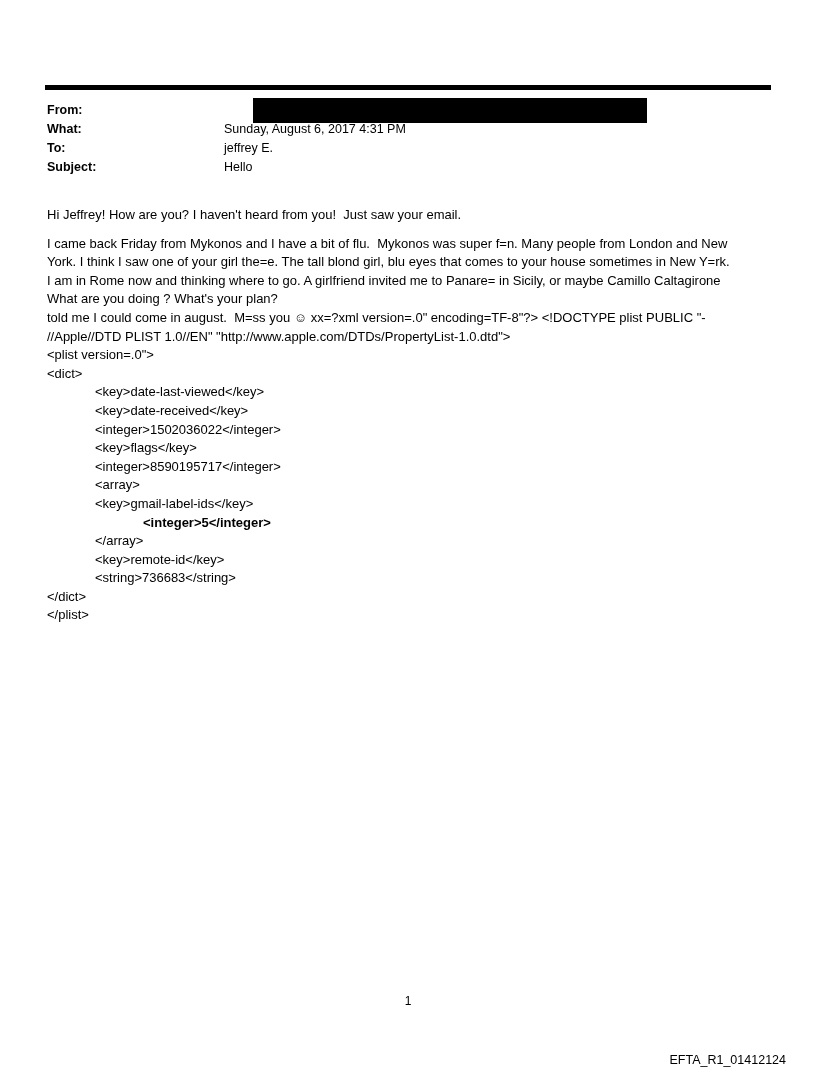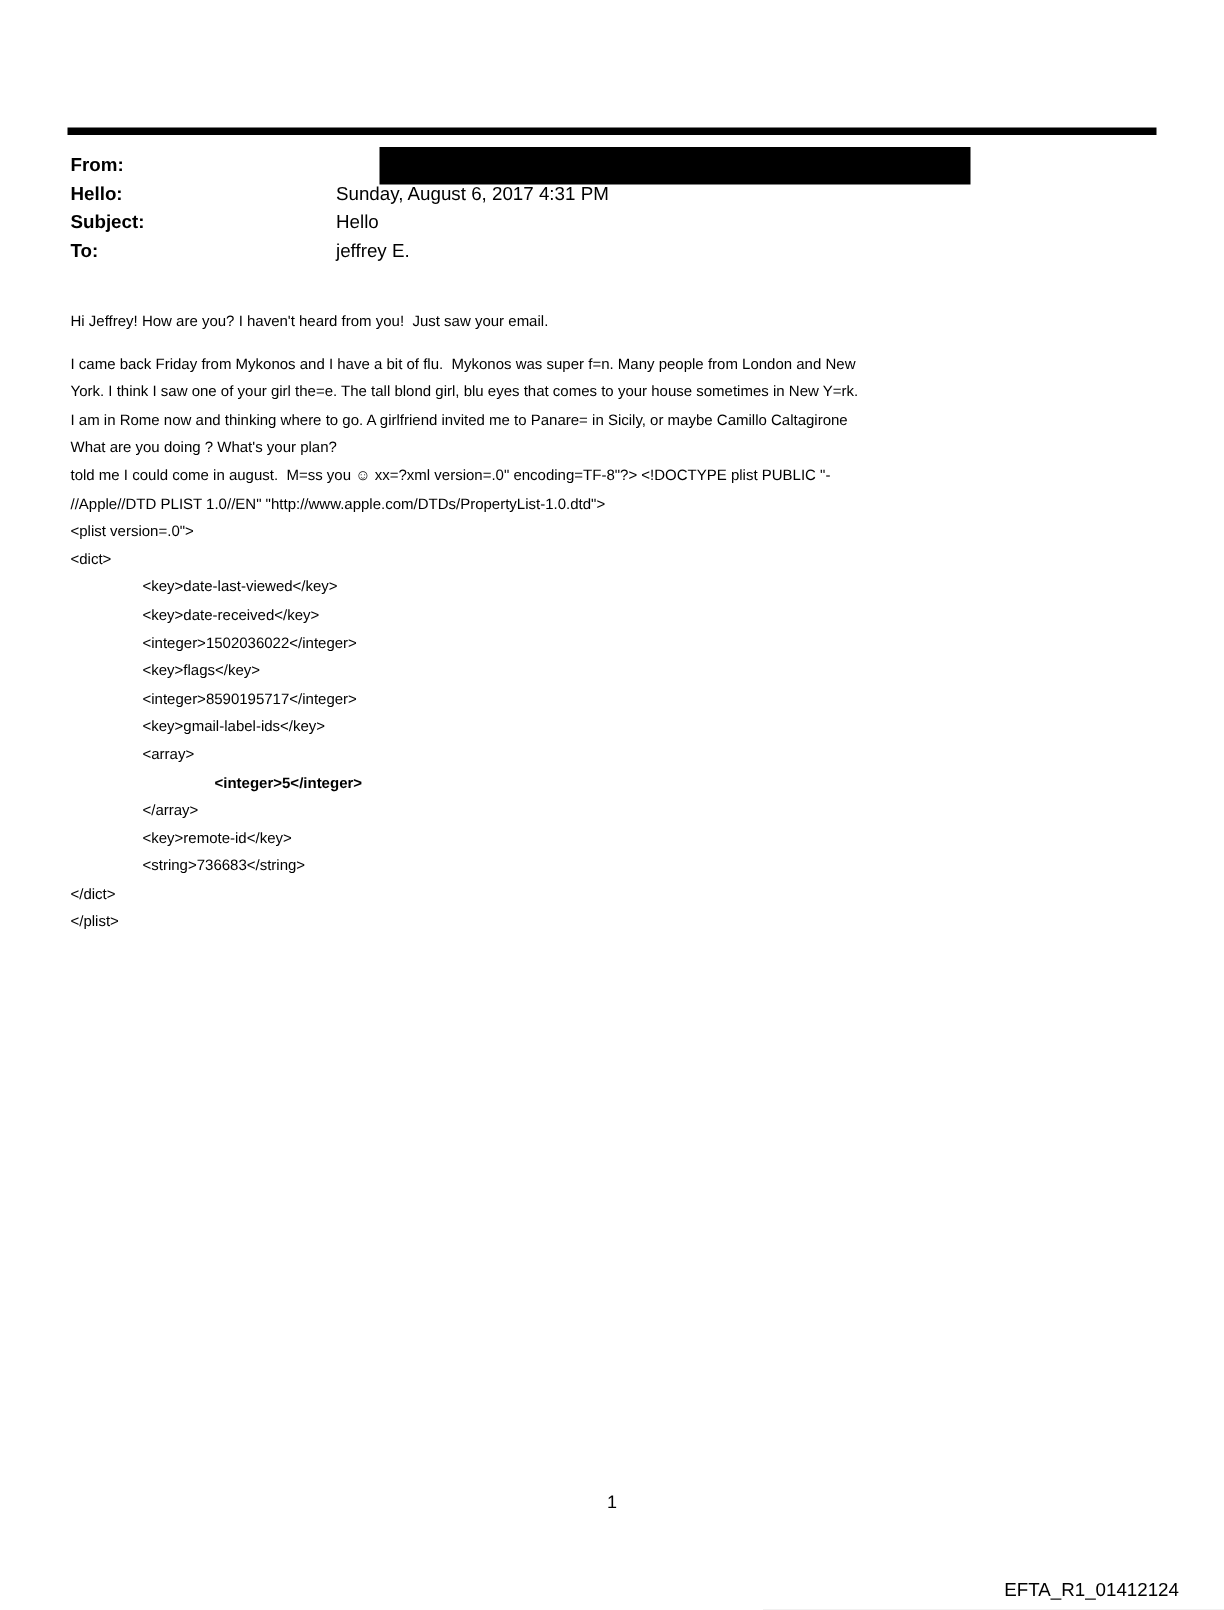--- a/index.html
+++ b/index.html
@@ -48,21 +48,21 @@
     height: 25px;
     background: #000000;
   }
   .body-block {
     position: absolute;
     left: 47px;
     top: 206px;
     width: 745px;
   }
   .bline {
-    font-size: 10px;
+    font-size: 13px;
     line-height: 18.6px;
     white-space: pre;
   }
   .bline.space-after { margin-bottom: 10px; }
   .indent-0 { padding-left: 0; }
   .indent-1 { padding-left: 48px; }
   .indent-2 { padding-left: 96px; font-weight: bold; }
   .footer-page-number {
     position: absolute;
     left: 0;
@@ -78,41 +78,41 @@
     font-size: 12.5px;
   }
 </style>
 </head>
 <body>
 
 <div class="page">
   <div class="top-rule"></div>
   <div class="header-block">
       <div class="hrow"><span class="hlabel">From:</span><span class="redaction"></span></div>
-      <div class="hrow"><span class="hlabel">Hello:</span><span class="hvalue">Sunday, August 6, 2017 4:31 PM</span></div>
+      <div class="hrow"><span class="hlabel">What:</span><span class="hvalue">Sunday, August 6, 2017 4:31 PM</span></div>
+      <div class="hrow"><span class="hlabel">To:</span><span class="hvalue">jeffrey E.</span></div>
       <div class="hrow"><span class="hlabel">Subject:</span><span class="hvalue">Hello</span></div>
-      <div class="hrow"><span class="hlabel">To:</span><span class="hvalue">jeffrey E.</span></div>
     </div>
   <div class="body-block">
       <div class="bline indent-0 space-after">Hi Jeffrey! How are you? I haven't heard from you!  Just saw your email.</div>
       <div class="bline indent-0">I came back Friday from Mykonos and I have a bit of flu.  Mykonos was super f=n. Many people from London and New</div>
       <div class="bline indent-0">York. I think I saw one of your girl the=e. The tall blond girl, blu eyes that comes to your house sometimes in New Y=rk.</div>
       <div class="bline indent-0">I am in Rome now and thinking where to go. A girlfriend invited me to Panare= in Sicily, or maybe Camillo Caltagirone</div>
       <div class="bline indent-0">What are you doing ? What's your plan?</div>
       <div class="bline indent-0">told me I could come in august.  M=ss you ☺ xx=?xml version=.0" encoding=TF-8"?&gt; &lt;!DOCTYPE plist PUBLIC "-</div>
       <div class="bline indent-0">//Apple//DTD PLIST 1.0//EN" "http://www.apple.com/DTDs/PropertyList-1.0.dtd"&gt;</div>
       <div class="bline indent-0">&lt;plist version=.0"&gt;</div>
       <div class="bline indent-0">&lt;dict&gt;</div>
       <div class="bline indent-1">&lt;key&gt;date-last-viewed&lt;/key&gt;</div>
       <div class="bline indent-1">&lt;key&gt;date-received&lt;/key&gt;</div>
       <div class="bline indent-1">&lt;integer&gt;1502036022&lt;/integer&gt;</div>
       <div class="bline indent-1">&lt;key&gt;flags&lt;/key&gt;</div>
       <div class="bline indent-1">&lt;integer&gt;8590195717&lt;/integer&gt;</div>
+      <div class="bline indent-1">&lt;array&gt;</div>
       <div class="bline indent-1">&lt;key&gt;gmail-label-ids&lt;/key&gt;</div>
-      <div class="bline indent-1">&lt;array&gt;</div>
       <div class="bline indent-2">&lt;integer&gt;5&lt;/integer&gt;</div>
       <div class="bline indent-1">&lt;/array&gt;</div>
       <div class="bline indent-1">&lt;key&gt;remote-id&lt;/key&gt;</div>
       <div class="bline indent-1">&lt;string&gt;736683&lt;/string&gt;</div>
       <div class="bline indent-0">&lt;/dict&gt;</div>
       <div class="bline indent-0">&lt;/plist&gt;</div>
     </div>
   <div class="footer-page-number">1</div>
   <div class="bates">EFTA_R1_01412124</div>
 </div>

